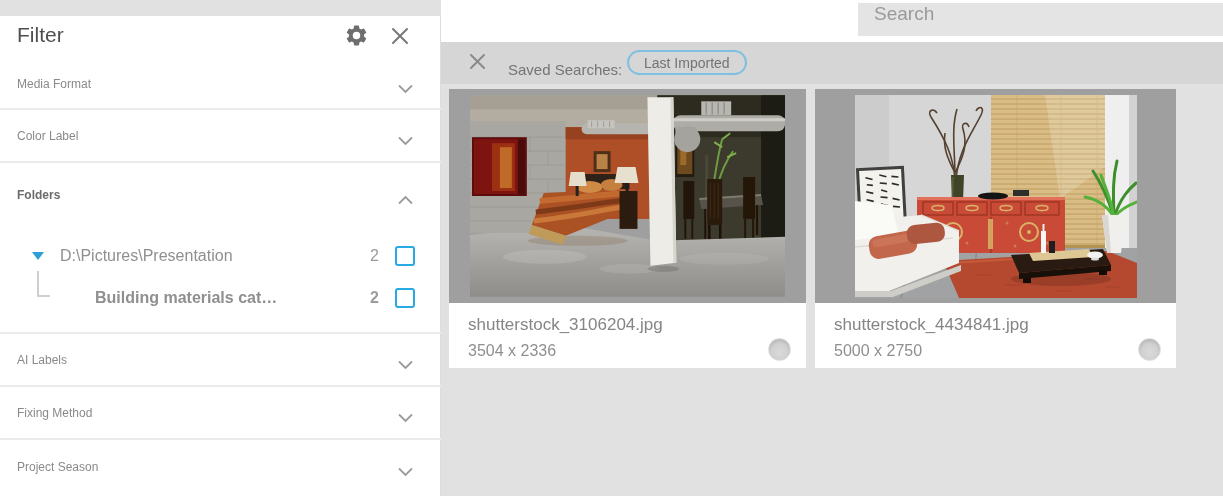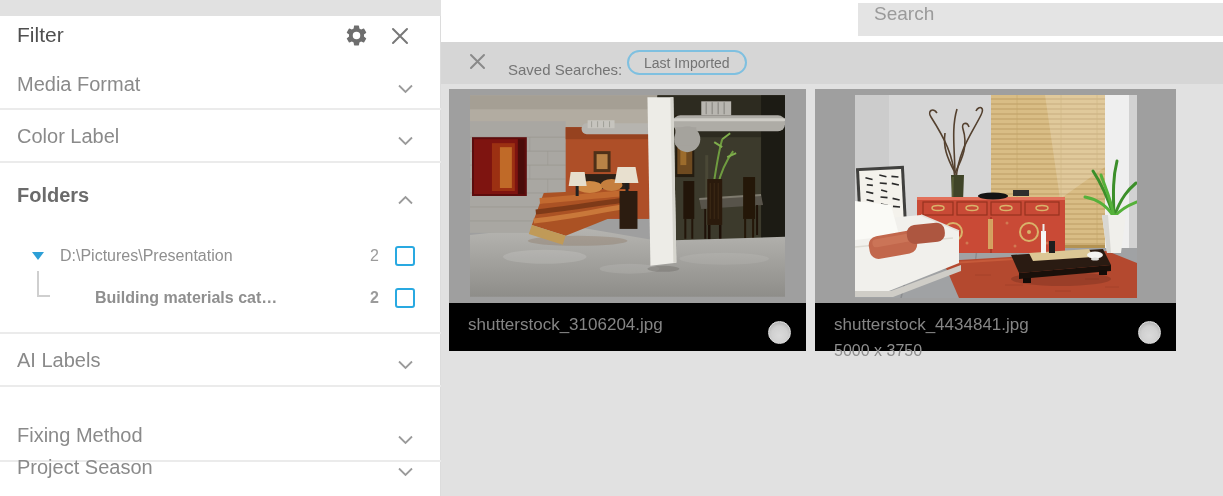--- a/index.html
+++ b/index.html
@@ -8,21 +8,21 @@
 
   
   #filter-panel{position:absolute;left:0;top:16px;width:441px;height:496px;background:#ffffff;border-right:1px solid #dcdcdc;}
   .panel-header{position:absolute;left:0;top:0;width:100%;height:44px;}
   .panel-title{position:absolute;left:17px;top:7px;font-size:21px;color:#4f4f4f;}
   .icon-btn{position:absolute;width:28px;height:28px;display:flex;align-items:center;justify-content:center;cursor:pointer;}
   #gear-btn{left:342px;top:7px;}
   #panel-close-btn{left:386px;top:8px;}
 
   .sec-row{position:absolute;left:0;width:441px;cursor:pointer;}
-  .sec-label{position:absolute;left:17px;top:50%;transform:translateY(-50%);font-size:20px;color:#8a8a8a;}
+  .sec-label{position:absolute;left:17px;top:50%;transform:translateY(-50%);font-size:12px;color:#8a8a8a;}
   .sec-label.bold{font-weight:bold;color:#6b6b6b;text-align:right;}
   .chev{position:absolute;right:28px;top:50%;transform:translateY(-50%);width:15px;height:9px;}
   .divider-b{border-bottom:2px solid #ebebeb;}
 
   .folder-row{position:absolute;left:0;width:441px;height:42px;cursor:pointer;}
   .folder-label{position:absolute;top:50%;transform:translateY(-50%);font-size:16px;color:#8f8f8f;white-space:nowrap;}
   .folder-count{position:absolute;right:62px;top:50%;transform:translateY(-50%);font-size:16px;color:#9b9b9b;}
   .cbx{position:absolute;right:26px;top:50%;transform:translateY(-50%);width:20px;height:20px;border:2.5px solid #29a9e1;border-radius:3px;background:#fff;cursor:pointer;}
   .expander{position:absolute;left:32px;top:50%;transform:translateY(-50%);width:0;height:0;border-left:6px solid transparent;border-right:6px solid transparent;border-top:8px solid #2d9fd6;cursor:pointer;}
   .tree-elbow{position:absolute;left:37px;top:-6px;width:13px;height:26px;border-left:2px solid #cfcfcf;border-bottom:2px solid #cfcfcf;}
@@ -36,21 +36,21 @@
   #saved-close-btn{left:22px;top:7px;}
   #saved-label{position:absolute;left:67px;top:50%;transform:translateY(-50%);font-size:15px;color:#757575;}
   .pill{position:absolute;left:186px;top:8px;height:25px;padding:9px 15px;border:2px solid #7fc0e0;border-radius:14px;display:flex;align-items:center;font-size:14px;color:#737373;background:transparent;cursor:pointer;}
 
   
   #content{position:absolute;left:441px;top:84px;width:782px;height:412px;background:#e1e1e1;}
   .card{position:absolute;top:5px;cursor:pointer;}
   #card-1{left:8px;width:357px;}
   #card-2{left:374px;width:361px;}
   .thumb-zone{width:100%;height:214px;background:#9f9f9f;display:flex;align-items:center;justify-content:center;}
-  .caption{width:100%;height:48px;background:#000000;position:relative;padding:9px 0 0 19px;}
+  .caption{width:100%;height:65px;background:#ffffff;position:relative;padding:9px 0 0 19px;}
   .cap-name{font-size:17px;color:#858585;line-height:26px;white-space:nowrap;}
   .cap-dims{font-size:16px;color:#8f8f8f;line-height:26px;}
   .sel-circle{position:absolute;right:15px;bottom:7px;width:23px;height:23px;border-radius:50%;background:radial-gradient(circle at 50% 65%, #dadada 0%, #cecece 60%, #c4c4c4 100%);border:1px solid #dedede;box-shadow:inset 0 2px 3px rgba(0,0,0,0.10);cursor:pointer;}
 </style>
 </head>
 <body>
 
 <div id="app">
 
   <div id="filter-panel">
@@ -104,21 +104,21 @@
       <span class="cbx"></span>
     </div>
     <div style="position:absolute;left:0;top:316px;width:441px;border-bottom:2px solid #ebebeb;"></div>
 
     <div class="sec-row divider-b" style="top:318px;height:53px;">
       <span class="sec-label">AI Labels</span>
       <span class="chev"><svg width="15" height="9" viewBox="0 0 15 9">
             <polyline points="1,1 7.5,7.5 14,1" fill="none" stroke="#9b9b9b" stroke-width="1.8"></polyline>
           </svg></span>
     </div>
-    <div class="sec-row divider-b" style="top:371px;height:53px;margin-top:22px;">
+    <div class="sec-row divider-b" style="top:371px;height:53px;">
       <span class="sec-label">Fixing Method</span>
       <span class="chev"><svg width="15" height="9" viewBox="0 0 15 9">
             <polyline points="1,1 7.5,7.5 14,1" fill="none" stroke="#9b9b9b" stroke-width="1.8"></polyline>
           </svg></span>
     </div>
     <div class="sec-row" style="top:424px;height:53px;">
       <span class="sec-label">Project Season</span>
       <span class="chev"><svg width="15" height="9" viewBox="0 0 15 9">
             <polyline points="1,1 7.5,7.5 14,1" fill="none" stroke="#9b9b9b" stroke-width="1.8"></polyline>
           </svg></span>
@@ -226,20 +226,21 @@
           <polygon points="101,77 115,77 117,91 99,91" fill="#e6decd"></polygon>
           <rect x="106" y="91" width="3" height="10" fill="#222222"></rect>
 
           <polygon points="178,2 204,2 207,168 181,171" fill="#edece7"></polygon>
           <polygon points="204,2 207,168 204,168 201,2" fill="#d6d5ce"></polygon>
           <ellipse cx="194" cy="174" rx="16" ry="3" fill="#6b6a64" opacity="0.4"></ellipse>
         </svg>
       </div>
       <div class="caption">
         <div class="cap-name">shutterstock_3106204.jpg</div>
+        <div class="cap-dims">3504 x 2336</div>
         <span class="sel-circle"></span>
       </div>
     </div>
 
     <div class="card" id="card-2">
       <div class="thumb-zone">
         <svg width="282" height="203" viewBox="0 0 282 203">
 
           <rect x="0" y="0" width="282" height="165" fill="#d6d6d6"></rect>
           <rect x="0" y="0" width="34" height="165" fill="#cccccc"></rect>
@@ -358,19 +359,19 @@
             <rect x="14" y="138" width="48" height="23" rx="9" fill="#c2674c"></rect>
             <rect x="18" y="141" width="40" height="8" rx="4" fill="#cf7a5c" opacity="0.7"></rect>
           </g>
           <g transform="rotate(-6 70 140)">
             <rect x="52" y="129" width="38" height="19" rx="8" fill="#ad5640"></rect>
           </g>
         </svg>
       </div>
       <div class="caption">
         <div class="cap-name">shutterstock_4434841.jpg</div>
-        <div class="cap-dims">5000 x 3750</div>
+        <div class="cap-dims">5000 x 2750</div>
         <span class="sel-circle"></span>
       </div>
     </div>
 
   </div>
 </div>
 
 </body></html>

